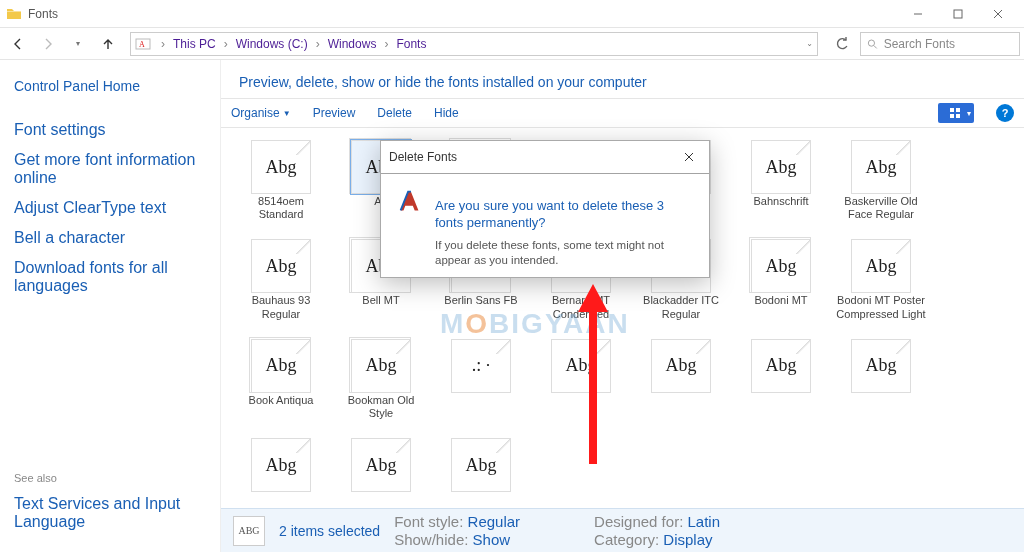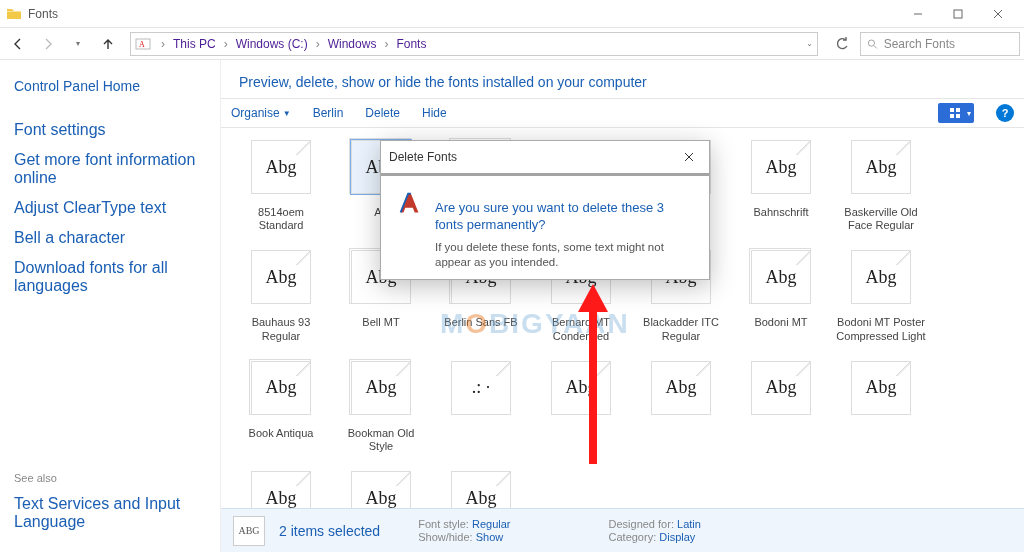--- a/index.html
+++ b/index.html
@@ -45,37 +45,37 @@
   .toolbar .viewbtn { width:36px; height:20px; background:#2b6cd6; border-radius:2px; display:flex;align-items:center;justify-content:center; position:relative;}
   .toolbar .viewbtn::after{content:"▾"; color:#fff; font-size:8px; position:absolute; right:3px;}
   .toolbar .help { width:18px; height:18px; border-radius:50%; background:#0078d7; color:#fff; display:flex;align-items:center;justify-content:center; font-weight:bold; font-size:11px;}
 
   .grid-scroll { flex:1; overflow:hidden; padding: 8px 12px 0 12px; }
   .grid { display:flex; flex-wrap:wrap; gap: 4px 4px; align-content:flex-start; }
   .tile { width: 96px; display:flex; flex-direction:column; align-items:center; text-align:center; padding:4px 0 10px 0; }
   .thumb { width:60px; height:54px; border:1px solid #ddd; background:#fff; position:relative; display:flex; align-items:center; justify-content:center; font-family: Georgia, serif; font-size:18px; color:#222;}
   .thumb::after { content:""; position:absolute; top:0; right:0; width:14px; height:14px; background:linear-gradient(135deg, transparent 49%, #ddd 50%, #fff 60%); }
   .stack::before { content:""; position:absolute; left:-3px; top:-3px; width:60px; height:54px; border:1px solid #ddd; background:#fff; z-index:-1;}
-  .tile .cap { font-size:11px; color:#444; line-height:1.2; margin-top:12px; min-height:26px; padding: 0 2px;}
+  .tile .cap { font-size:11px; color:#444; line-height:1.2; margin-top:1px; min-height:26px; padding: 0 2px;}
   .tile.selected .thumb { outline: 1px solid #7aaee8; background:#eaf3fd; }
   .tile.partial{ padding-bottom:0; }
 
   
   .details { height: 44px; background:#eef5fc; border-top:1px solid #d0e0f0; display:flex; align-items:center; padding: 0 12px; gap:14px; }
   .details .dt-thumb { width:32px; height:30px; background:#fff; border:1px solid #ccc; font-size:10px; display:flex;align-items:center;justify-content:center; font-family: Georgia, serif; color:#555;}
   .details .dt-title { color:#1a5fb4; font-size:14px; }
-  .details .kv { font-size:11px; color:#666;margin-left:24px; }
+  .details .kv { font-size:15px; color:#666; }
   .details .kv .lbl { color:#888; }
   .details .kv .val { color:#1a5fb4; }
   .details .col { display:flex; flex-direction:column; gap:1px; }
 
   
   .backdrop { position:absolute; inset:0; pointer-events:none; }
   .dialog { position:absolute; left: 380px; top: 140px; width: 330px; background:#fff; border:1px solid #aaa; box-shadow: 0 6px 24px rgba(0,0,0,.25); pointer-events:auto; }
-  .dlg-title { height:28px; display:flex; align-items:center; padding: 16px 8px; font-size:12px; color:#333; border-bottom:3px solid #a3a3a3;}
+  .dlg-title { height:28px; display:flex; align-items:center; padding: 16px 8px; font-size:12px; color:#333; border-bottom:1px solid #a3a3a3;}
   .dlg-title .flex{flex:1;}
   .dlg-close { width:24px; height:20px; display:flex;align-items:center;justify-content:center; color:#555;}
   .dlg-body { padding: 12px 14px 8px 14px; display:flex; gap:10px; }
   .dlg-icon { width:30px; height:30px; flex:0 0 30px; }
   .dlg-msg { flex:1;margin-top:12px; }
   .dlg-main { color:#1a5fb4; font-size:13px; line-height:1.3; margin-bottom:6px;}
   .dlg-sub { color:#555; font-size:11.5px; line-height:1.35; }
   .dlg-buttons { display:flex; justify-content:flex-end; gap:8px; padding: 10px 12px 12px 12px; border-top:1px solid #eee; background:#f6f6f6;}
   .dlg-buttons button { width:72px; height:22px; font-size:12px; border:1px solid #adadad; background:#e1e1e1; color:#333; }
   .dlg-buttons button.primary { border:1px solid #3394e6; background:#e5f1fb; }
@@ -191,21 +191,21 @@
   <div class="content">
     <div class="content-header">
       <h1>Preview, delete, show or hide the fonts installed on your computer</h1>
     </div>
 
     <div class="toolbar">
       <span class="tb">
           <span>Organise</span> 
           <span class="caret">▼</span>
         </span>
-      <span class="tb">Berlin</span>
+      <span class="tb">Preview</span>
       <span class="tb">Delete</span>
       <span class="tb">Hide</span>
       <span class="flex"></span>
       <span class="viewbtn">
         <svg width="14" height="12" viewBox="0 0 14 12">
             <rect x="1" y="1" width="4" height="4" fill="#fff"></rect>
             <rect x="7" y="1" width="4" height="4" fill="#fff"></rect>
             <rect x="1" y="7" width="4" height="4" fill="#fff"></rect>
             <rect x="7" y="7" width="4" height="4" fill="#fff"></rect>
           </svg>

